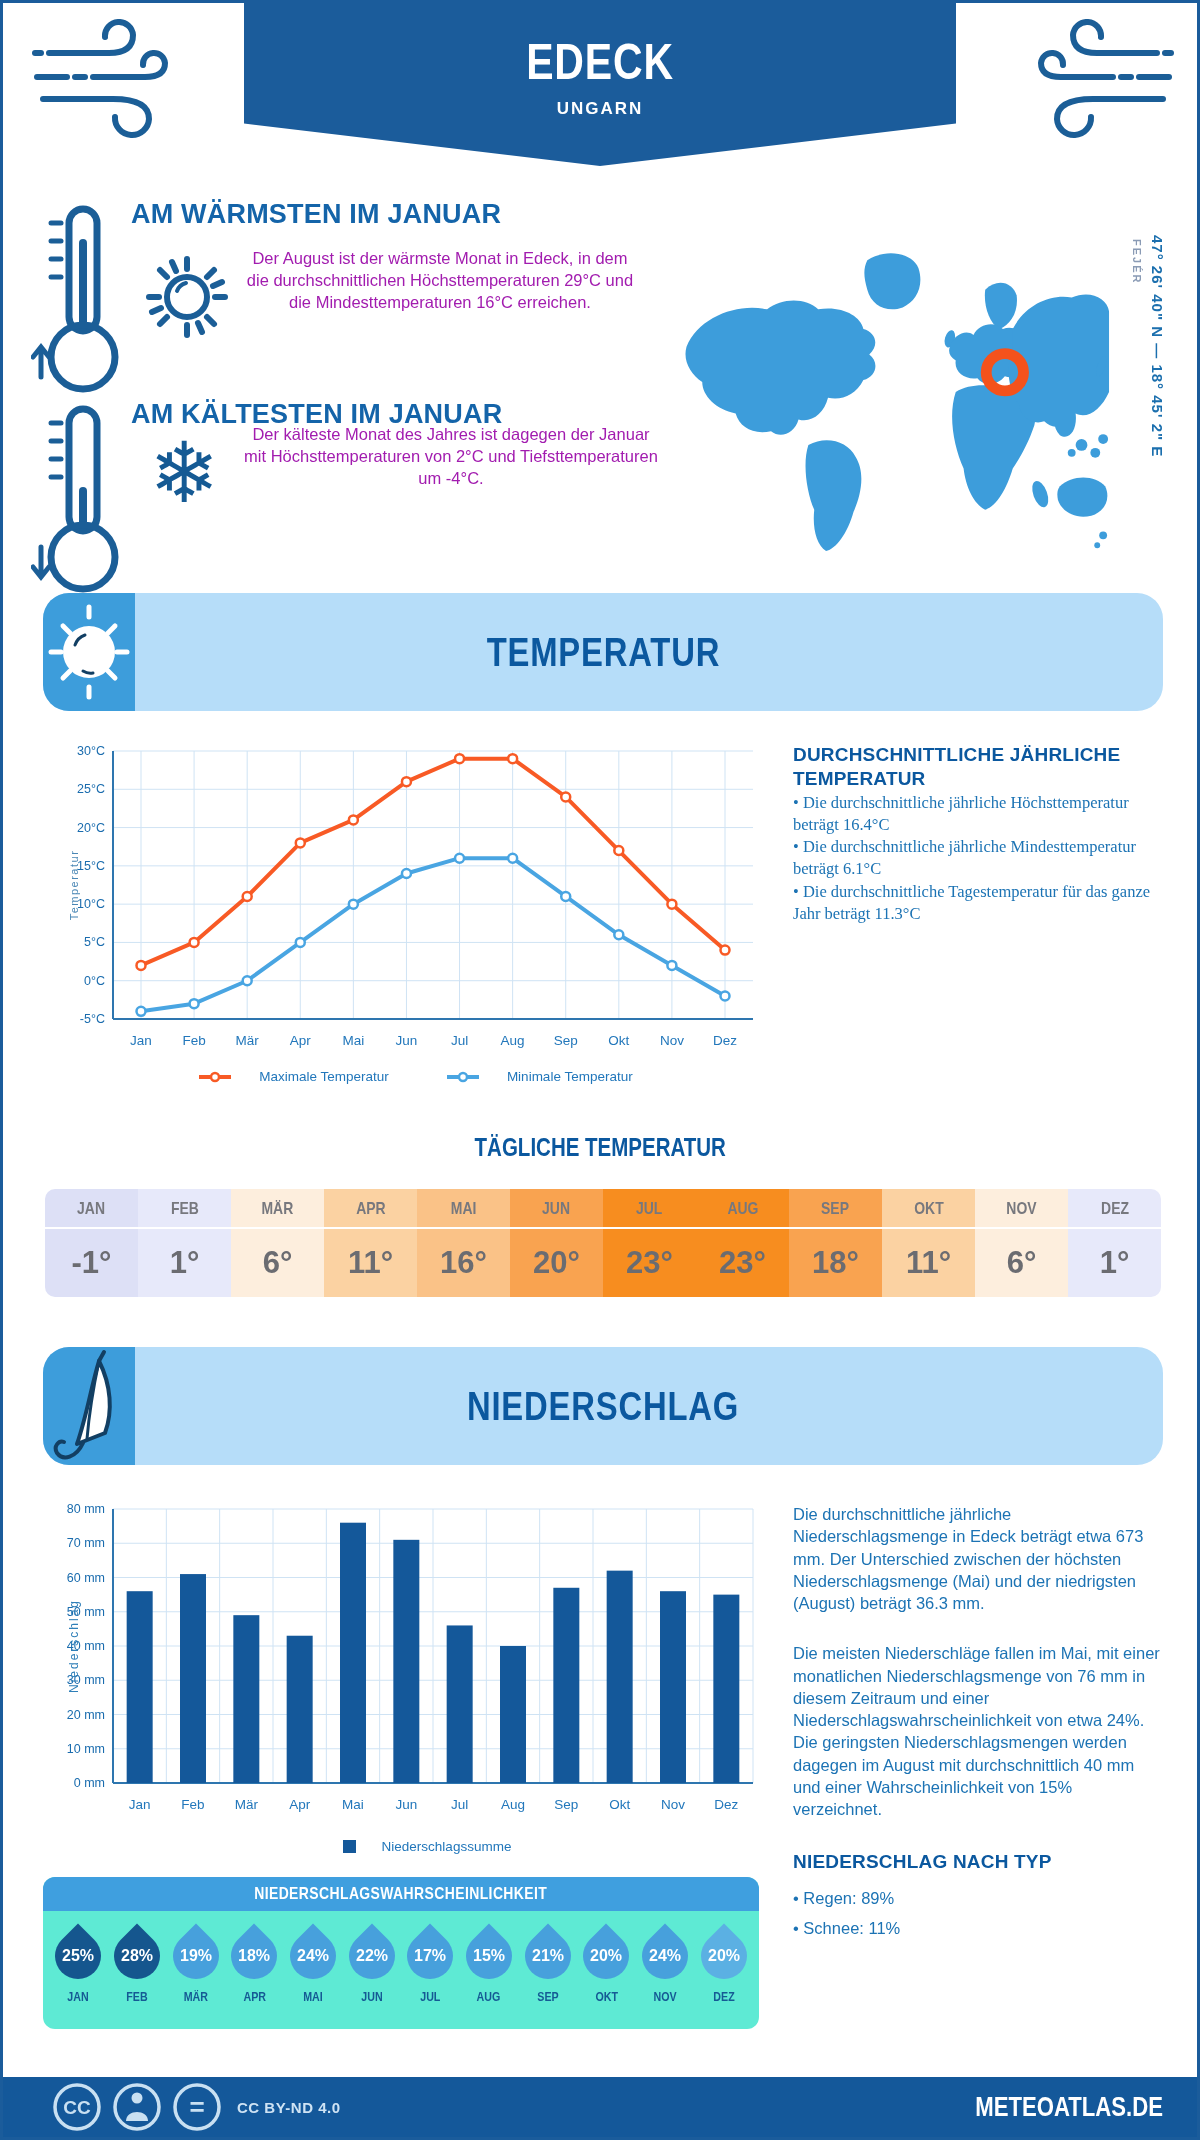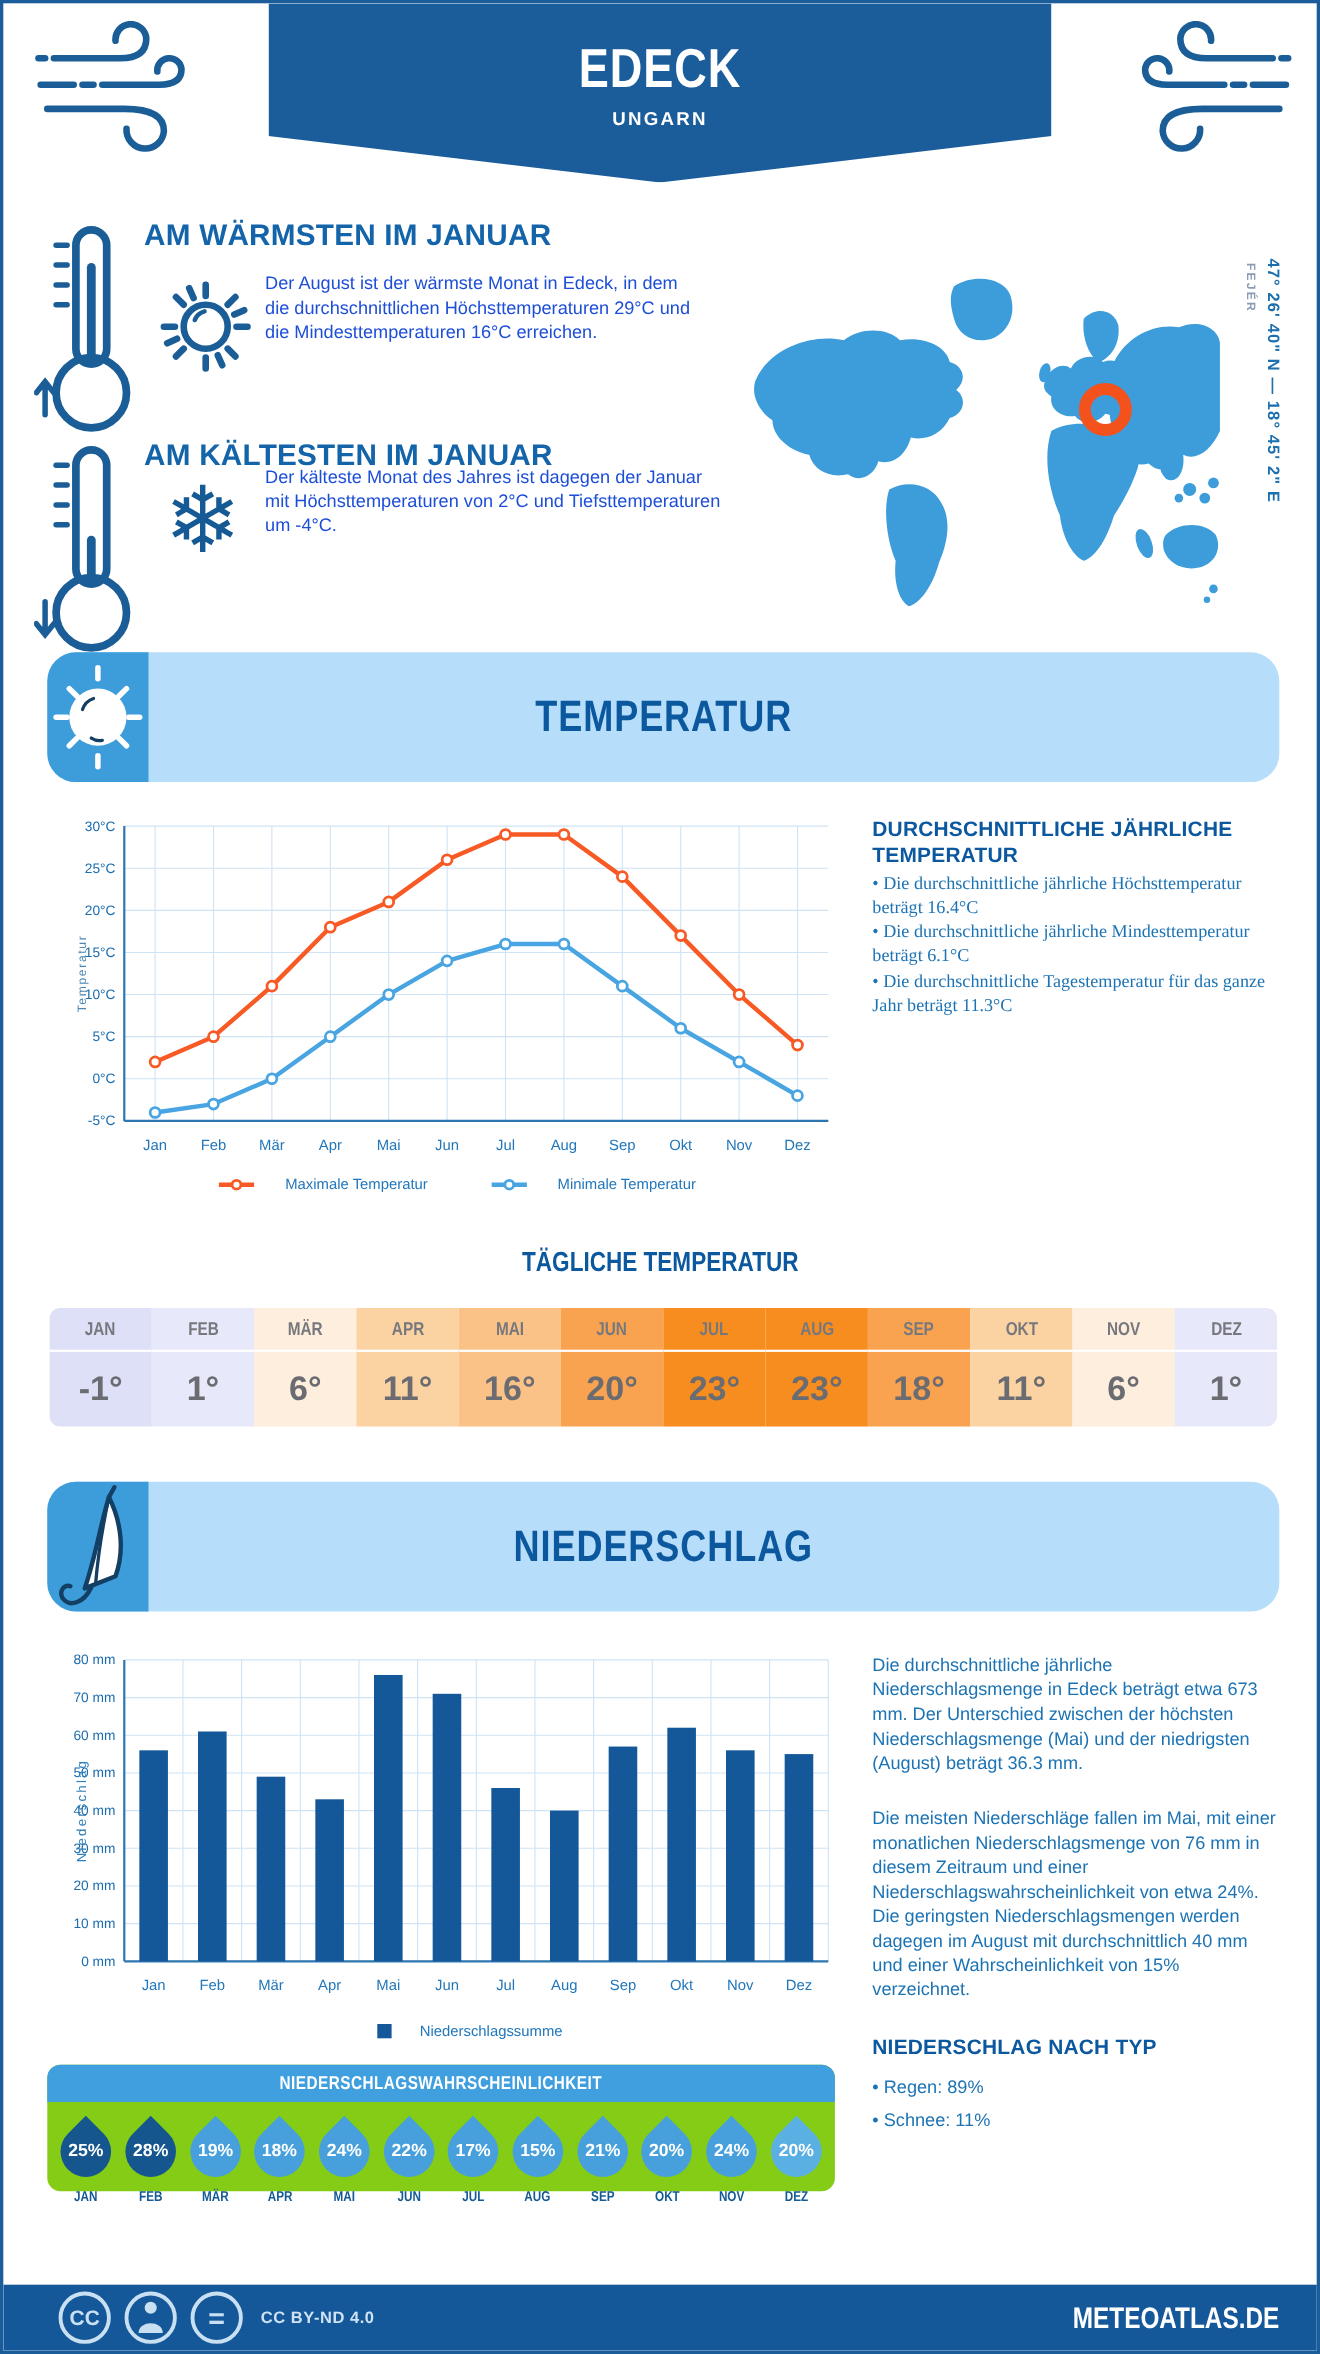--- a/index.html
+++ b/index.html
@@ -9,21 +9,21 @@
   .cond{display:inline-block;transform:scaleX(.82);transform-origin:50% 50%;white-space:nowrap;}
 
   
   .banner{left:241px;top:0;width:712px;height:163px;background:#1b5c9b;text-align:center;
           clip-path:polygon(0 0,100% 0,100% 74%,50% 100%,0 74%);}
   .banner h1{margin:30px 0 0;color:#fff;font-size:50px;letter-spacing:1px;}
   .banner .sub{margin-top:8px;color:#fff;font-size:17px;letter-spacing:2px;font-weight:bold;}
 
   
   .hl-title{font-size:27px;font-weight:800;color:#1464a9;letter-spacing:.2px;}
-  .hl-text{font-size:16.5px;line-height:1.34;color:#1d4ed8;}
+  .hl-text{font-size:16.5px;line-height:1.34;color:#a21caf;text-align:center;}
   .snow{font-size:84px;color:#155a94;line-height:1;}
 
   
   .vert{writing-mode:vertical-rl;}
   .coords{color:#1b6fae;font-size:15px;font-weight:bold;letter-spacing:1px;}
   .region{color:#8a9bb5;font-size:11px;font-weight:bold;letter-spacing:2px;}
 
   
   .band{left:40px;width:1120px;height:118px;background:#b6ddf9;border-radius:26px;}
   .band .tab{position:absolute;left:0;top:0;width:92px;height:118px;background:#3d9ddb;border-radius:26px 0 0 26px;}
@@ -44,21 +44,21 @@
 
   
   .daily-title{left:0;right:0;top:1130px;text-align:center;font-size:25px;font-weight:800;color:#0b589f;}
   .daily{left:42px;top:1186px;width:1116px;height:108px;border-radius:10px;overflow:hidden;display:flex;}
   .cell{flex:1;display:flex;flex-direction:column;}
   .cell-top{height:38px;line-height:40px;text-align:center;font-size:17px;font-weight:bold;color:#77787e;
             border-bottom:2px solid #fff;}
   .cell-val{flex:1;display:flex;align-items:center;justify-content:center;font-size:31px;font-weight:bold;color:#6b6c71;}
 
   
-  .prob{left:40px;top:1874px;width:716px;height:115px;background:#84cc16;border-radius:12px;}
+  .prob{left:40px;top:1874px;width:716px;height:152px;background:#5eead4;border-radius:12px;}
   .prob-head{height:34px;line-height:34px;background:#3f9fdf;border-radius:12px 12px 0 0;text-align:center;
              color:#fff;font-size:17px;font-weight:800;letter-spacing:.5px;}
   .drops{display:flex;justify-content:space-around;padding:14px 6px 0;}
   .drop-item{width:56px;text-align:center;}
   .drop{position:relative;width:46px;height:46px;margin:8px auto 0;border-radius:0 50% 50% 50%;transform:rotate(45deg);}
   .drop-val{position:absolute;inset:0;display:flex;align-items:center;justify-content:center;
             transform:rotate(-45deg);color:#fff;font-size:16px;font-weight:bold;}
   .drop-label{margin-top:10px;font-size:13px;font-weight:bold;color:#155a94;}
 
   

